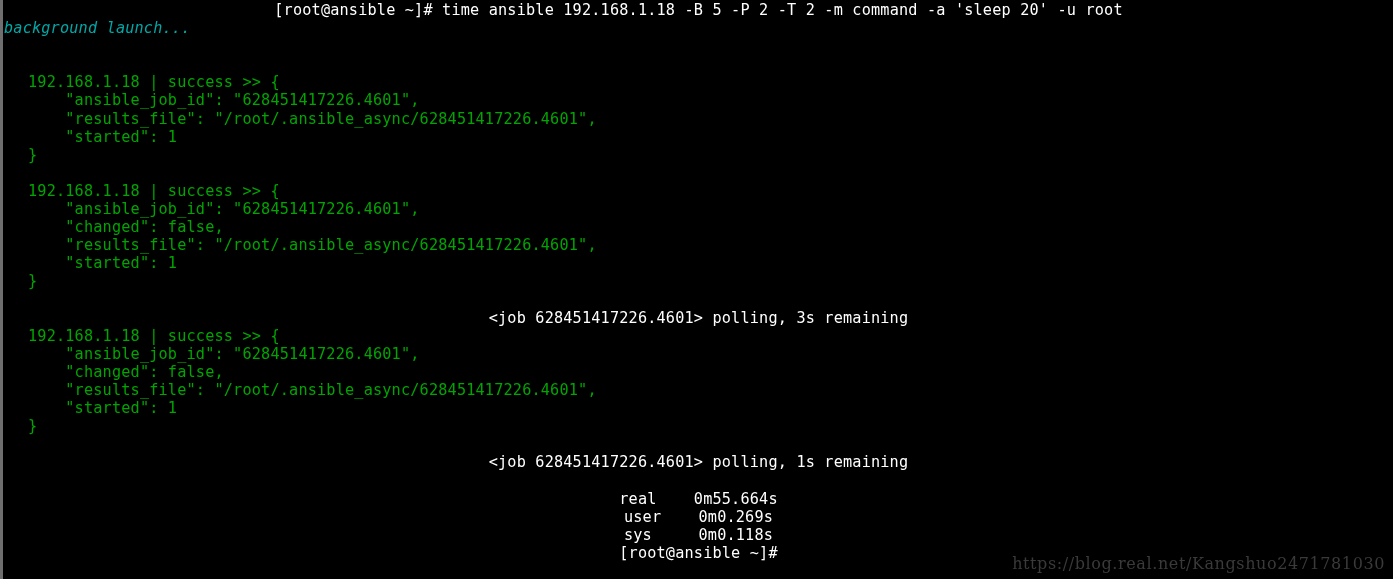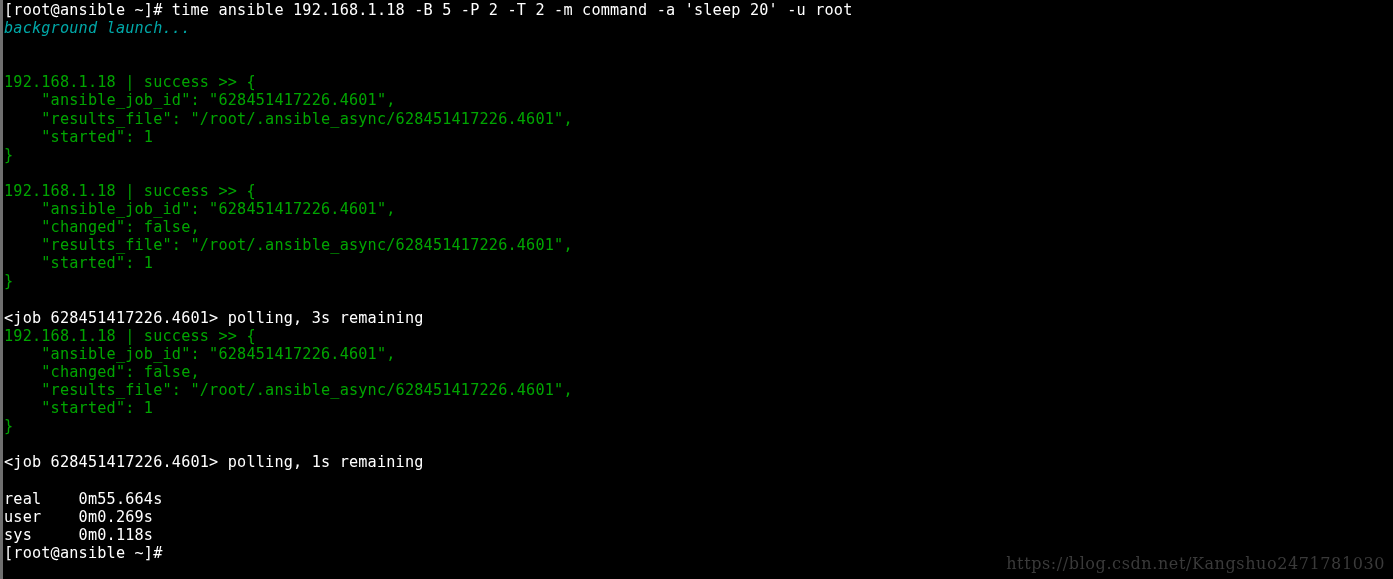--- a/index.html
+++ b/index.html
@@ -35,35 +35,35 @@
     z-index: 2;
     font-size: 15.2px;
     line-height: 18.1px;
     letter-spacing: 0.18px;
     white-space: pre;
   }
   .line {
     height: 18.1px;
     white-space: pre;
   }
-  .c-white  { color: #ffffff; }
-  .c-green  { color: #00a500; }
+  .c-white  { color: #ffffff; text-align: center; }
+  .c-green  { color: #00a500; padding-left: 24px; }
   .c-cyan   { color: #00a8a8; font-style: italic; }
   #watermark {
     position: absolute;
     right: 8px;
     bottom: 6px;
     z-index: 3;
     color: #3a3a3a;
     font-family: "DejaVu Serif", "Liberation Serif", serif;
     font-size: 16px;
     letter-spacing: 0.6px;
     white-space: pre;
   }
 </style>
 </head>
 <body>
 
 <div id="terminal">
   <div id="left-edge"></div>
   <div id="lines"><div class="line c-white">[root@ansible ~]# time ansible 192.168.1.18 -B 5 -P 2 -T 2 -m command -a 'sleep 20' -u root</div><div class="line c-cyan">background launch...</div><div class="line c-white">&nbsp;</div><div class="line c-white">&nbsp;</div><div class="line c-green">192.168.1.18 | success &gt;&gt; {</div><div class="line c-green">    "ansible_job_id": "628451417226.4601",</div><div class="line c-green">    "results_file": "/root/.ansible_async/628451417226.4601",</div><div class="line c-green">    "started": 1</div><div class="line c-green">}</div><div class="line c-white">&nbsp;</div><div class="line c-green">192.168.1.18 | success &gt;&gt; {</div><div class="line c-green">    "ansible_job_id": "628451417226.4601",</div><div class="line c-green">    "changed": false,</div><div class="line c-green">    "results_file": "/root/.ansible_async/628451417226.4601",</div><div class="line c-green">    "started": 1</div><div class="line c-green">}</div><div class="line c-white">&nbsp;</div><div class="line c-white">&lt;job 628451417226.4601&gt; polling, 3s remaining</div><div class="line c-green">192.168.1.18 | success &gt;&gt; {</div><div class="line c-green">    "ansible_job_id": "628451417226.4601",</div><div class="line c-green">    "changed": false,</div><div class="line c-green">    "results_file": "/root/.ansible_async/628451417226.4601",</div><div class="line c-green">    "started": 1</div><div class="line c-green">}</div><div class="line c-white">&nbsp;</div><div class="line c-white">&lt;job 628451417226.4601&gt; polling, 1s remaining</div><div class="line c-white">&nbsp;</div><div class="line c-white">real    0m55.664s</div><div class="line c-white">user    0m0.269s</div><div class="line c-white">sys     0m0.118s</div><div class="line c-white">[root@ansible ~]#</div></div>
-  <div id="watermark">https://blog.csdn.net/Kangshuo2471781030</div>
+  <div id="watermark">https://blog.real.net/Kangshuo2471781030</div>
 </div>
 
 </body></html>

